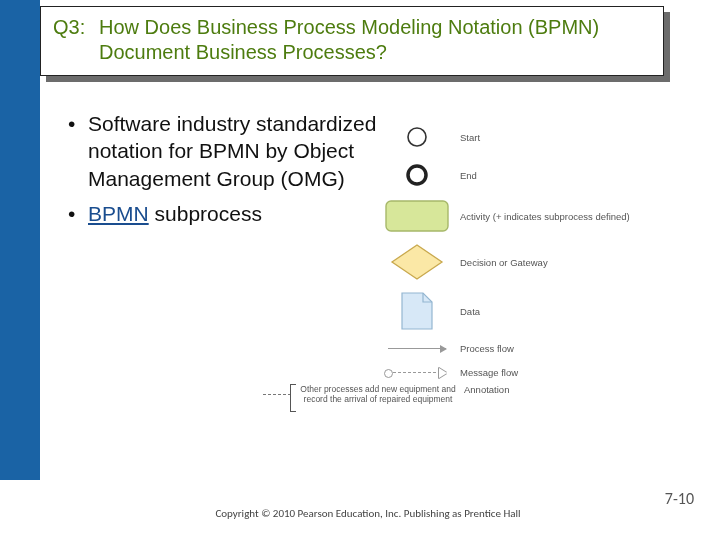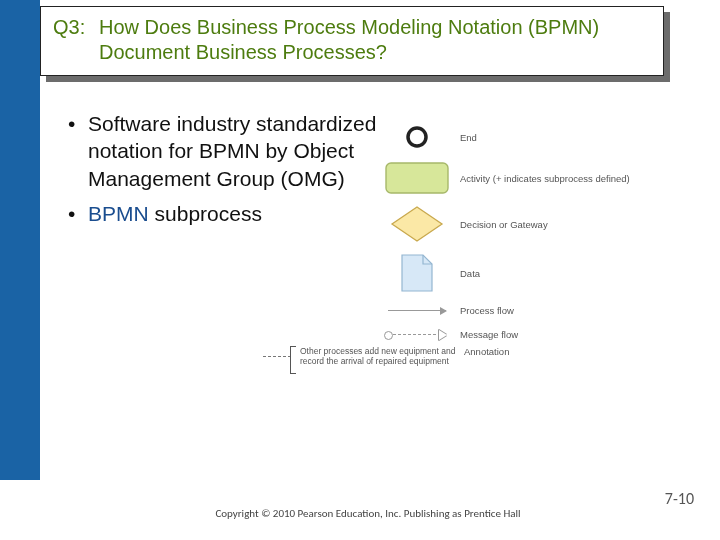--- a/index.html
+++ b/index.html
@@ -38,21 +38,21 @@
     left: 68px;
     top: 110px;
     width: 310px;
     font-size: 21px;
     color: #111;
     line-height: 1.3;
   }
   .content ul { list-style: none; }
   .content li { position: relative; padding-left: 20px; margin-bottom: 8px; }
   .content li::before { content: "•"; position: absolute; left: 0; top: 0; }
-  .link { color: #1a4d8f; }
+  .link { color: #1a4d8f; text-decoration: underline; }
   .legend {
     position: absolute;
     left: 378px;
     top: 118px;
     width: 318px;
     font-size: 9.5px;
     color: #555;
     font-family: Arial, sans-serif;
   }
   .row { display: flex; align-items: center; min-height: 38px; }
@@ -69,21 +69,21 @@
     content: ""; position:absolute; left:-4px; top:-4px; width:7px; height:7px;
     border:1px solid #999; border-radius:50%; background:#fff;
   }
   .msgline::after {
     content:""; position:absolute; right:-1px; top:-5px; width:0; height:0;
     border-left:8px solid transparent; border-top:5px solid transparent;
     border-bottom:5px solid transparent;
     border-left-color:#999;
   }
   .msgline::after { border-left: 8px solid #fff; filter: drop-shadow(-1px 0 0 #999) drop-shadow(0 -1px 0 #999) drop-shadow(0 1px 0 #999);}
-  .annot-wrap { display:flex; align-items:flex-start; }
+  .annot-wrap { display:flex; align-items:flex-start;text-align:center; }
   .annot-dash { border-top:1px dashed #777; width: 28px; margin-top: 10px; margin-right:-1px;}
   .annot-bracket { border-left: 1px solid #555; border-top:1px solid #555; border-bottom:1px solid #555; width: 6px; height: 28px; }
   .annot-text { font-size: 8.5px; line-height: 1.2; color:#555; padding: 0 0 0 4px; width: 160px; }
   .footer {
     position: absolute;
     bottom: 20px;
     left: 8px; width: 720px;
     text-align: center;
     font-size: 11px;
     color: #444;
@@ -110,20 +110,28 @@
 <div class="content">
   <ul>
     <li>Software industry standardized notation for BPMN by Object Management Group (OMG)</li>
     <li>
       <span class="link">BPMN</span><span> subprocess</span>
     </li>
   </ul>
 </div>
 
 <div class="legend">
+  <div class="row">
+    <div class="sym">
+      <svg width="22" height="22">
+          <circle cx="11" cy="11" r="9" fill="#fff" stroke="#333" stroke-width="1.6"></circle>
+        </svg>
+    </div>
+    <div class="lbl">Start</div>
+  </div>
   <div class="row">
     <div class="sym">
       <svg width="22" height="22">
           <circle cx="11" cy="11" r="9" fill="#fff" stroke="#222" stroke-width="3.5"></circle>
         </svg>
     </div>
     <div class="lbl">End</div>
   </div>
   <div class="row" style="min-height:44px">
     <div class="sym">

